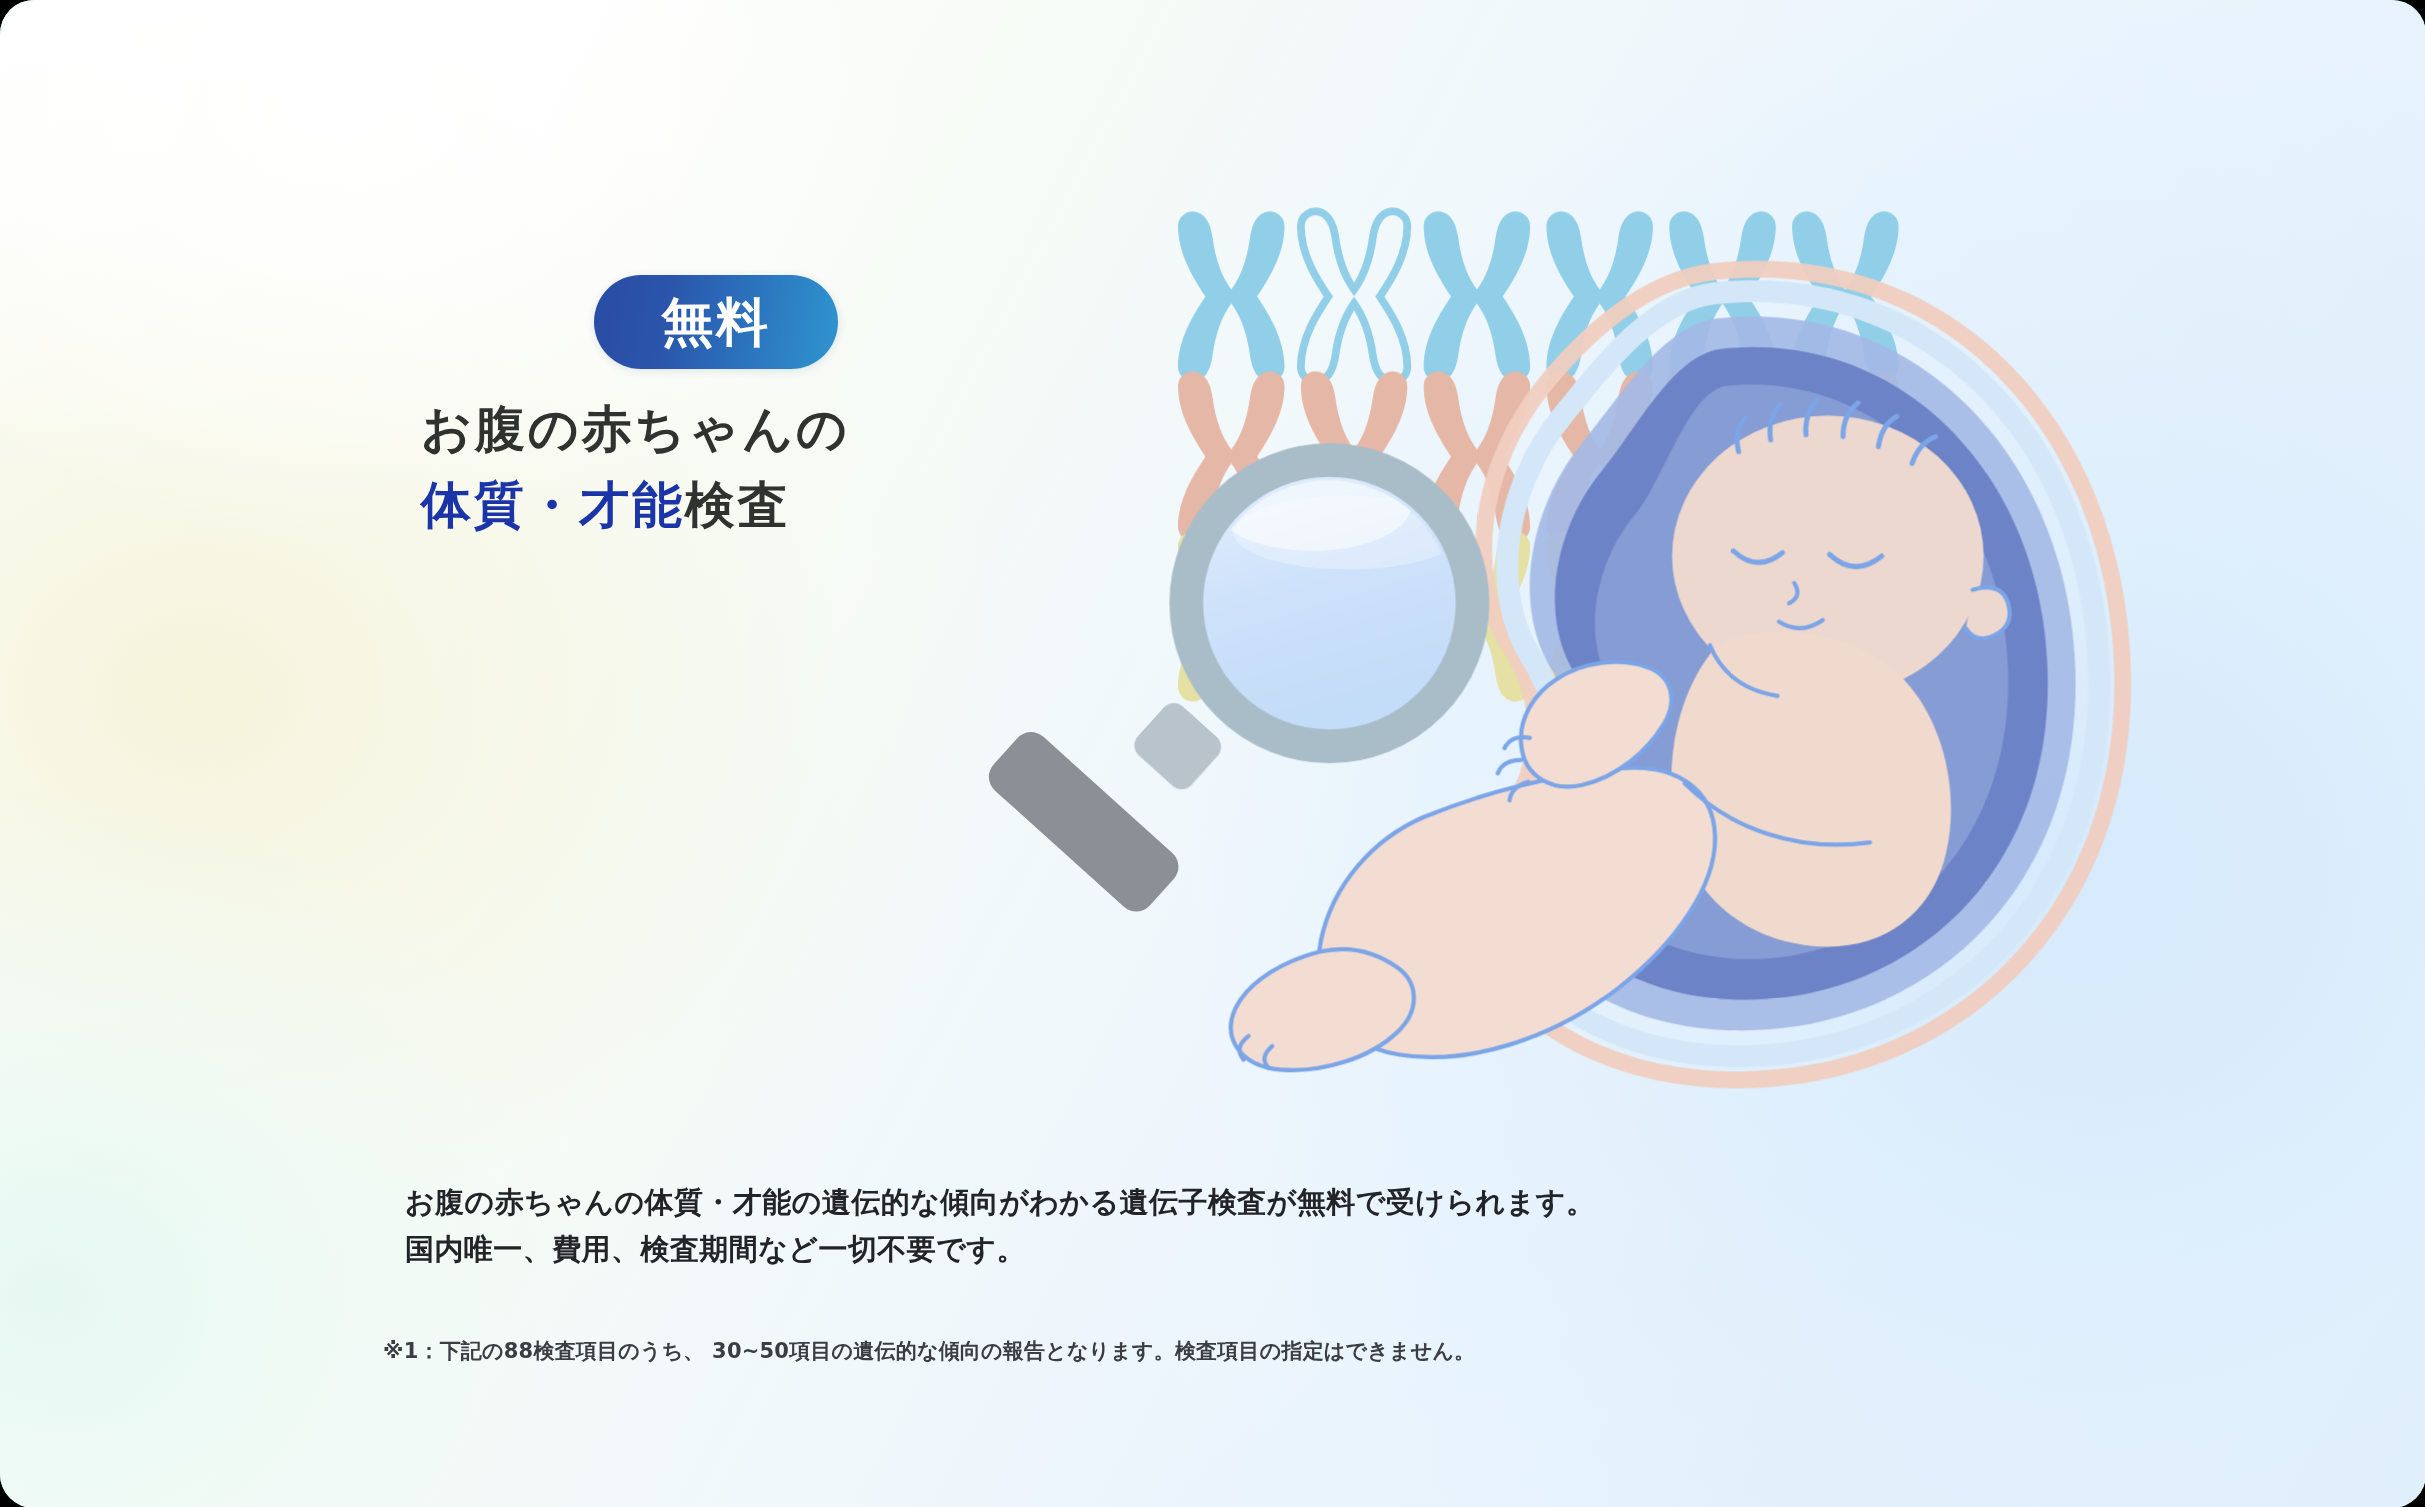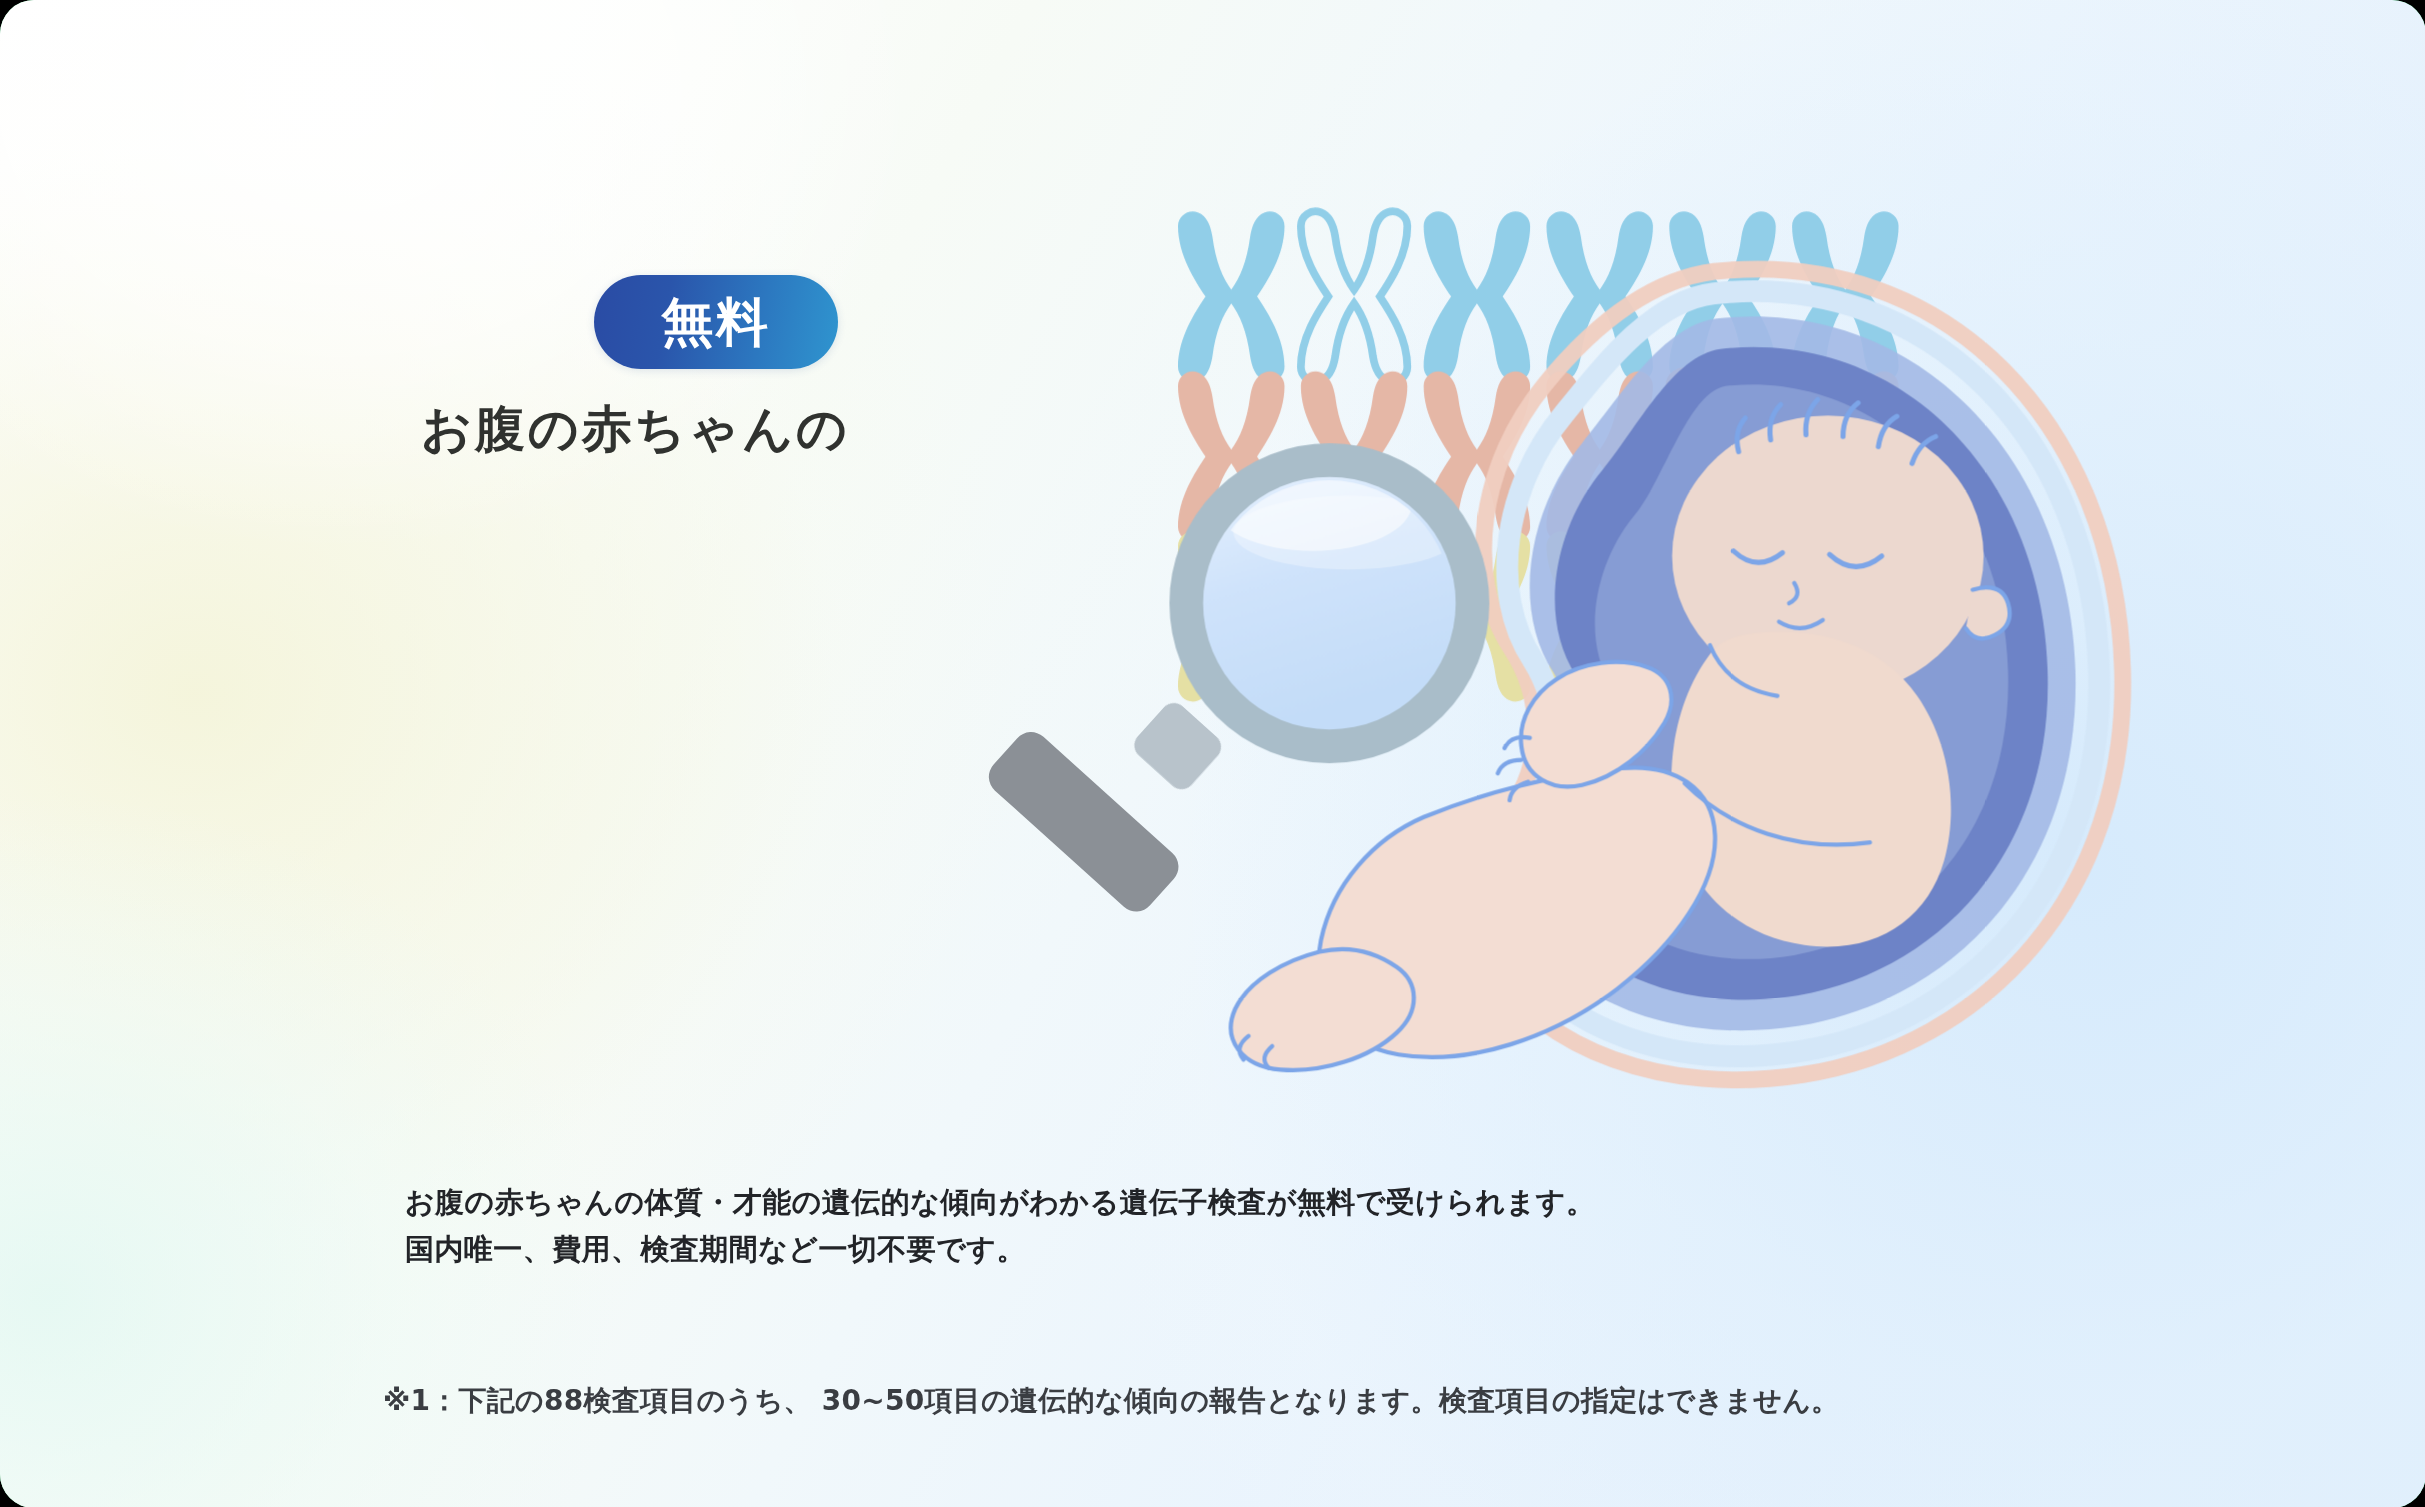--- a/index.html
+++ b/index.html
@@ -94,22 +94,22 @@
     position:absolute; left:405px; top:1179px; z-index:7;
   }
   .body-line{
     font-size:29px; font-weight:700; color:#222428;
     line-height:1.62; letter-spacing:.015em; white-space:nowrap;
     font-family:"DejaVu Sans","Liberation Sans",sans-serif;
   }
   .sup-mark{font-size:18.5px; font-weight:700; vertical-align:1.7px; margin-left:11.8px;}
 
   #footnote{
-    position:absolute; left:383px; top:1382px; z-index:7;
-    font-size:28px; font-weight:700; color:#3a3d42;
+    position:absolute; left:383px; top:1337px; z-index:7;
+    font-size:21px; font-weight:700; color:#3a3d42;
     letter-spacing:.01em; white-space:nowrap;
     font-family:"DejaVu Sans","Liberation Sans",sans-serif;
   }
 </style>
 </head>
 <body>
 
 <div id="hero">
 
   <div class="bg-layer bg-base"></div>
@@ -265,20 +265,23 @@
   </div>
 
   <div id="left-col">
 
     <div id="free-badge">
       <span>無料</span>
     </div>
 
     <div id="headline">
       <div class="hl-line hl-1">お腹の赤ちゃんの</div>
+      <div class="hl-line hl-2">
+        <span class="hl-blue">体質・才能</span><span class="hl-dark">検査</span>
+      </div>
     </div>
   </div>
 
   <div id="body-copy">
     <div class="body-line">お腹の赤ちゃんの体質・才能の遺伝的な傾向がわかる遺伝子検査が無料で受けられます。</div>
     <div class="body-line">国内唯一、費用、検査期間など一切不要です。</div>
   </div>
 
   <div id="footnote">※1：下記の88検査項目のうち、 30~50項目の遺伝的な傾向の報告となります。検査項目の指定はできません。</div>
 

